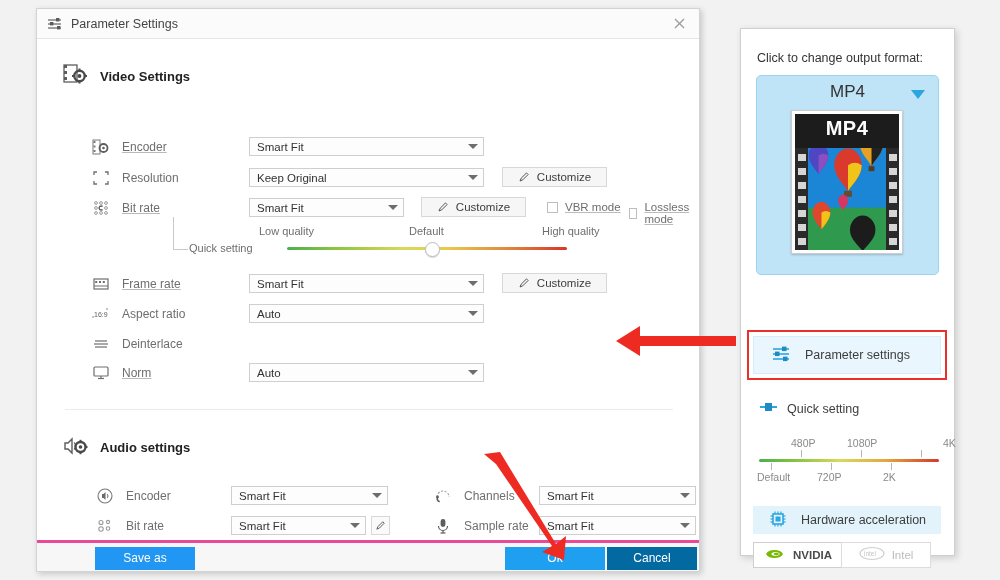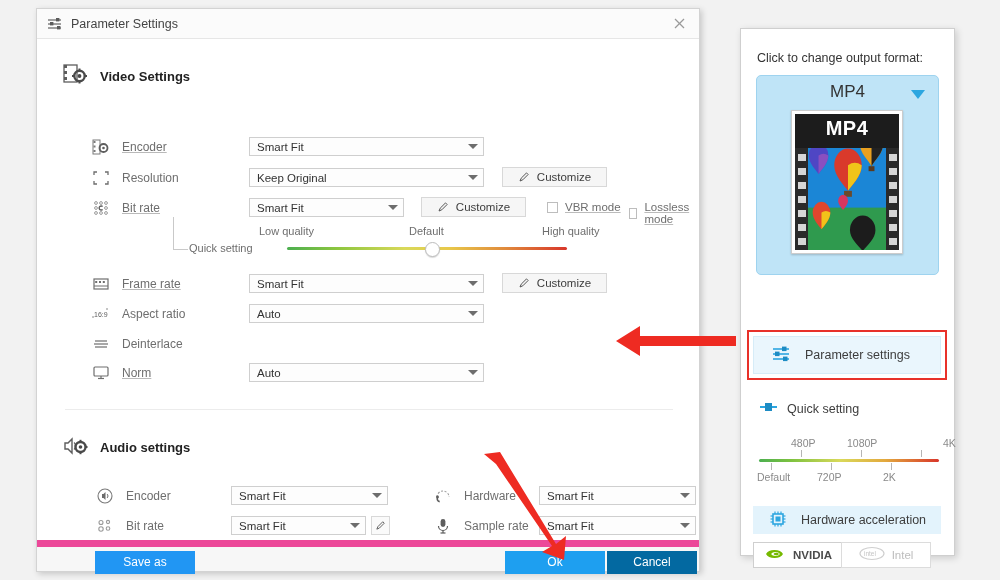--- a/index.html
+++ b/index.html
@@ -68,21 +68,21 @@
   }
   .qlab{position:absolute;font-size:11px;color:#6e6e6e;white-space:nowrap;}
 
   .qbracket{position:absolute;border-left:1px solid #c9c9c9;border-bottom:1px solid #c9c9c9;}
 
   hr.divider{position:absolute;border:none;border-top:1px solid #ececec;margin:0;}
 
   
   #footbar{
     position:absolute;left:0;bottom:0;width:100%;height:31px;
-    background:#f7f7f7;border-top:7px solid #ec4899;box-sizing:border-box;
+    background:#f7f7f7;border-top:3px solid #ec4899;box-sizing:border-box;
   }
   .fbtn{
     position:absolute;top:4px;height:23px;line-height:23px;text-align:center;
     font-size:12px;color:#fff;box-sizing:border-box;
   }
   
   #rpanel{
     position:absolute;left:740px;top:28px;width:215px;height:528px;
     background:#ffffff;border:1px solid #cfcfcf;box-sizing:border-box;
     box-shadow:2px 2px 7px rgba(0,0,0,.16);
@@ -435,21 +435,21 @@
     <div style="position:absolute;left:360px;top:509px;font-size:11.5px;color:#6e6e6e;">100%</div>
 
     <div class="row" style="left:396px;top:447px;">
       <span class="ricon">
         <svg width="18" height="18" viewBox="0 0 18 18">
           <path d="M3 10 a6 6 0 0 1 12 0" fill="none" stroke="#9a9a9a" stroke-width="1.1" stroke-dasharray="2 1.6"></path>
           <path d="M3.5 10 q-1 4 2.2 4.6" fill="none" stroke="#5d5d5d" stroke-width="1.6"></path>
           <circle cx="3.5" cy="10" r="1.4" fill="#5d5d5d"></circle>
         </svg>
       </span>
-      <span class="rlabel">Hardware</span>
+      <span class="rlabel">Channels</span>
     </div>
     <div class="sel" style="position:absolute;left:502px;top:447px;width:157px;">
       <span>Smart Fit</span>
       <span class="caret"></span>
     </div>
 
     <div class="row" style="left:396px;top:477px;">
       <span class="ricon">
         <svg width="18" height="18" viewBox="0 0 18 18">
           <rect x="6.6" y="2" width="4.8" height="8" rx="2.4" fill="#5d5d5d"></rect>

